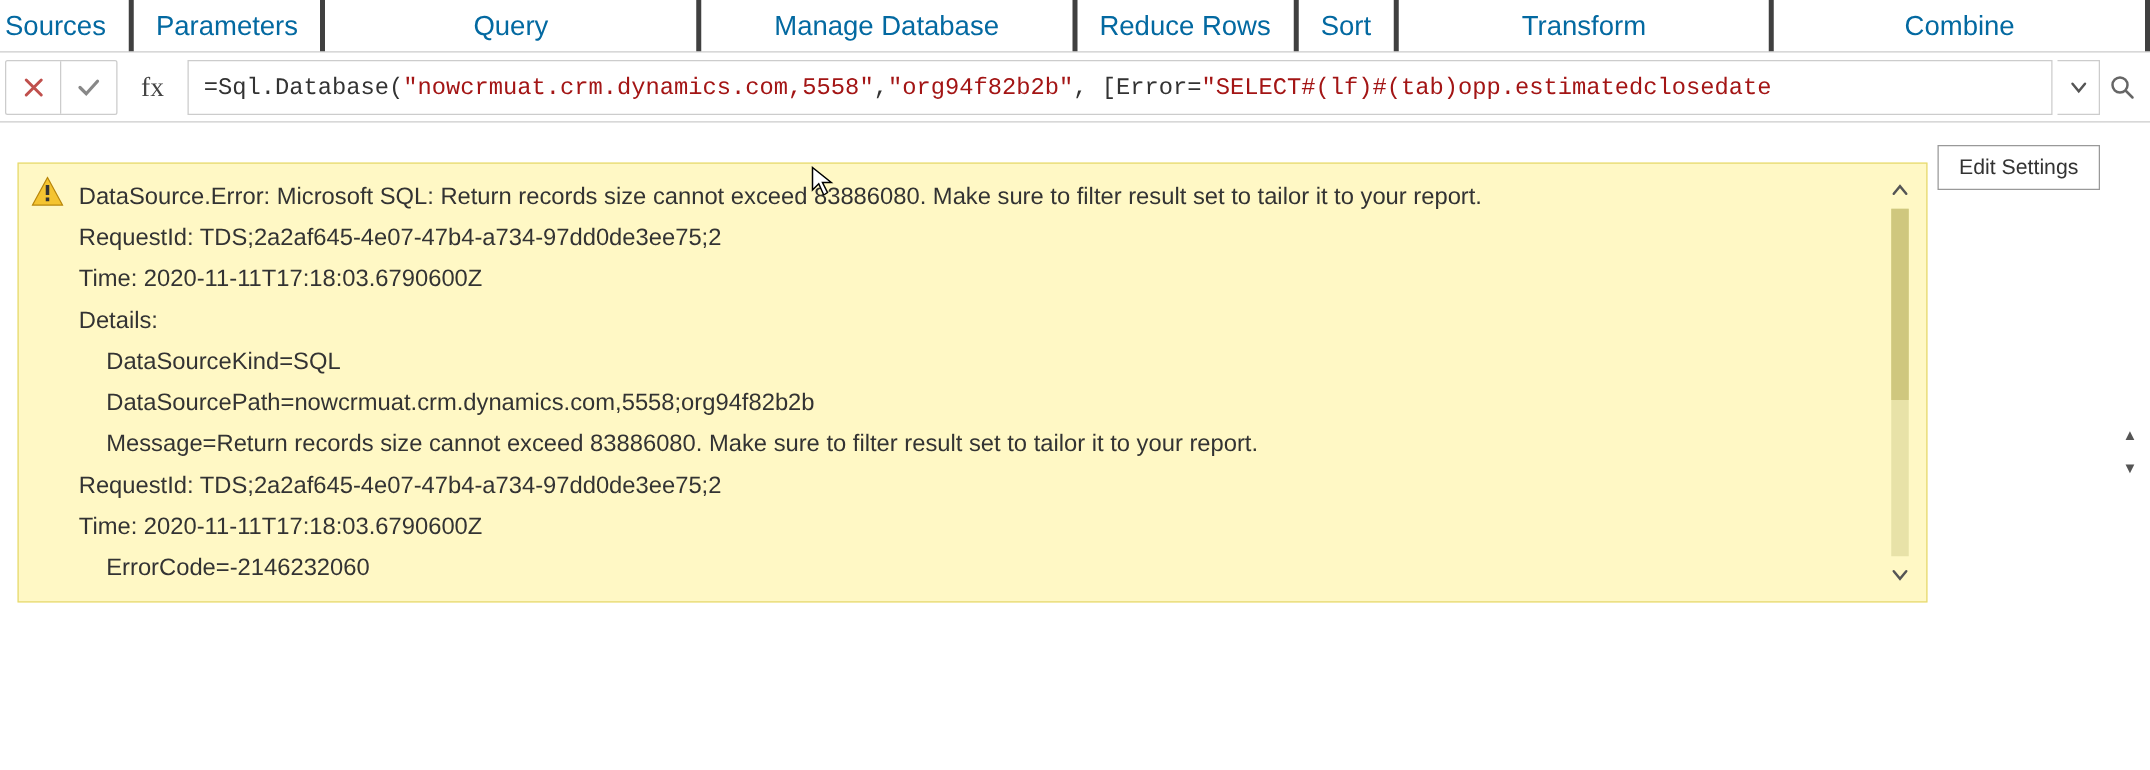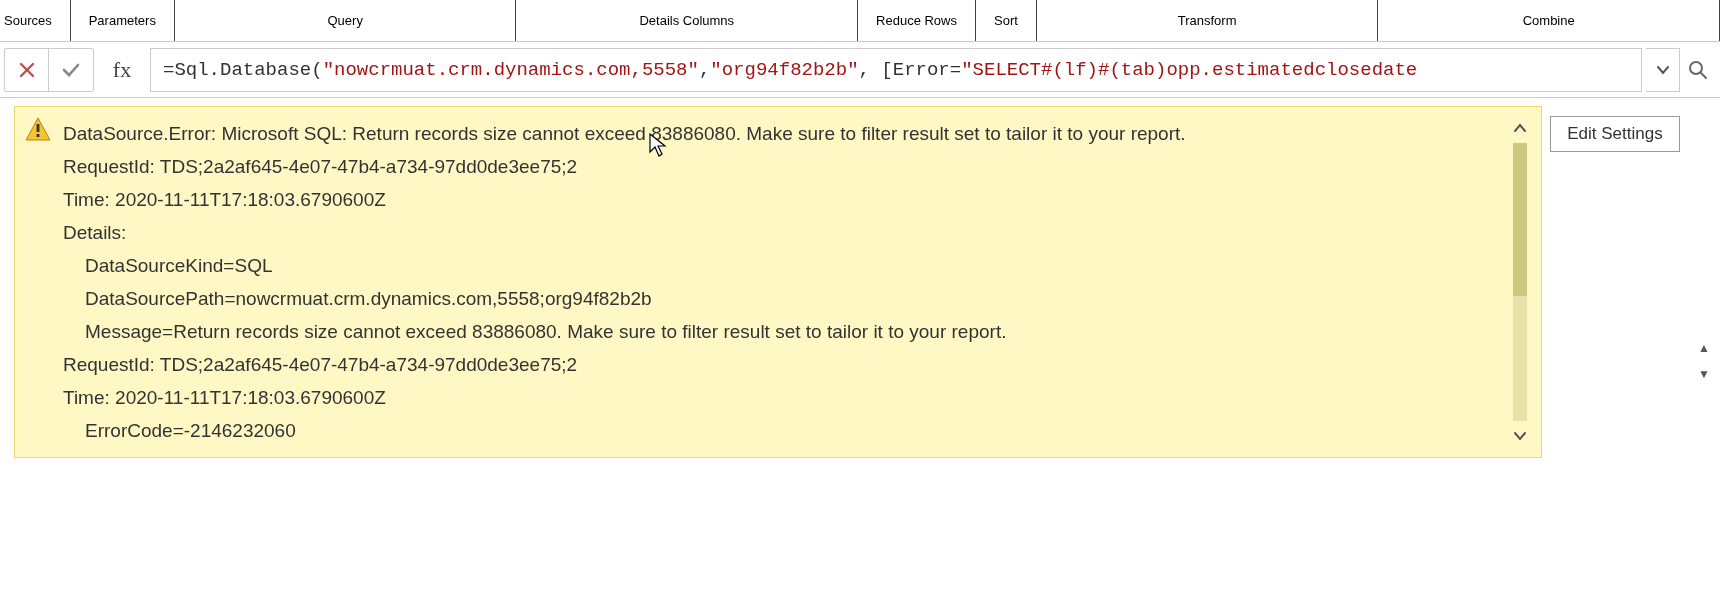--- a/index.html
+++ b/index.html
@@ -17,23 +17,23 @@
       display: flex;
       align-items: stretch;
       border-bottom: 1px solid #ccc;
       height: 42px;
     }
     .ribbon-group {
       display: flex;
       align-items: center;
       justify-content: center;
       padding: 0 18px;
-      font-size: 13px;
-      color: #000000;
-      border-right: 1px solid #404040;
+      font-size: 22px;
+      color: #0369a1;
+      border-right: 4px solid #404040;
       white-space: nowrap;
     }
     .ribbon-group.wide { flex: 1; text-align: center; }
     .ribbon-group:first-child { padding-left: 4px; }
     
     .formula-bar {
       display: flex;
       align-items: center;
       height: 56px;
       border-bottom: 1px solid #ccc;
@@ -106,20 +106,21 @@
     }
     .error-pane {
       flex: 1;
       background: #FFF8C5;
       border: 1px solid #e6d96f;
       display: flex;
       align-items: flex-start;
       padding: 10px 8px 10px 10px;
       height: 352px;
       position: relative;
+      margin-top: 24px;
     }
     .warn-icon {
       width: 26px; height: 24px;
       margin-right: 12px;
       flex-shrink: 0;
     }
     .error-text {
       flex: 1;
       font-size: 19px;
       color: #333;
@@ -193,21 +194,21 @@
     
     svg { display:block; }
   </style>
 </head>
 <body>
 
 <div class="ribbon">
   <div class="ribbon-group">Sources</div>
   <div class="ribbon-group">Parameters</div>
   <div class="ribbon-group wide">Query</div>
-  <div class="ribbon-group wide">Details Columns</div>
+  <div class="ribbon-group wide">Manage Database</div>
   <div class="ribbon-group">Reduce Rows</div>
   <div class="ribbon-group">Sort</div>
   <div class="ribbon-group wide">Transform</div>
   <div class="ribbon-group wide">Combine</div>
 </div>
 
 <div class="formula-bar">
   <div class="fb-btns">
     <div class="fb-btn">
       <svg width="18" height="18" viewBox="0 0 18 18">

